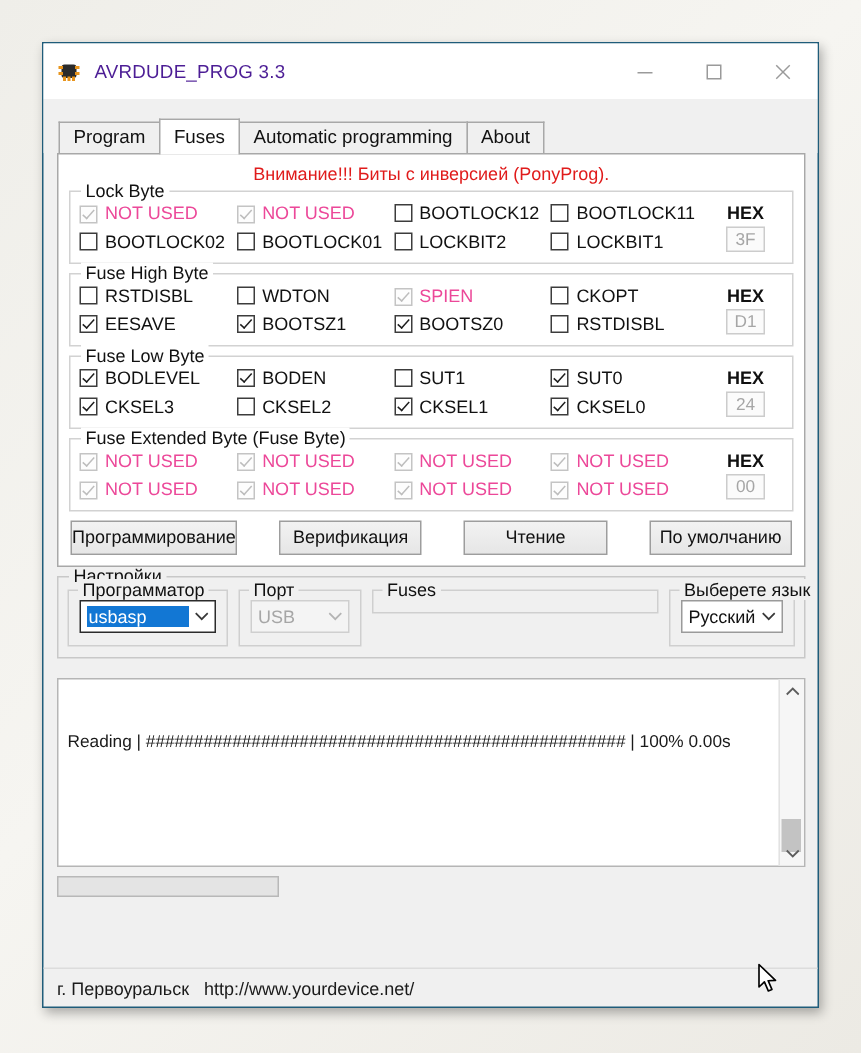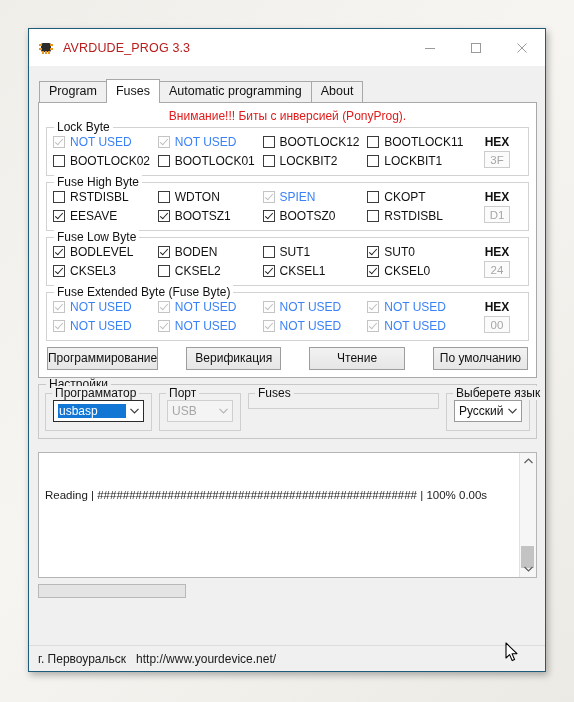--- a/index.html
+++ b/index.html
@@ -49,21 +49,21 @@
     position: absolute; width: 2px; height: 3px; background: #e8951d;
   }
   #app-icon .leg.l1 { left: 1px; top: 4px; width: 3px; height: 2px; }
   #app-icon .leg.l2 { left: 1px; top: 8px; width: 3px; height: 2px; }
   #app-icon .leg.r1 { left: 12px; top: 4px; width: 3px; height: 2px; }
   #app-icon .leg.r2 { left: 12px; top: 8px; width: 3px; height: 2px; }
   #app-icon .leg.b1 { left: 4px; top: 11px; width: 2px; height: 3px; }
   #app-icon .leg.b2 { left: 7px; top: 11px; width: 2px; height: 3px; }
   #app-icon .leg.b3 { left: 10px; top: 11px; width: 2px; height: 3px; }
   #window-title {
-    font-size: 12.5px; color: #b91c1c;
+    font-size: 12.5px; color: #4c1d95;
     letter-spacing: 0.15px;
     flex: 1 1 auto;
     white-space: nowrap;
   }
   .winbtn {
     width: 46px; height: 100%;
     display: flex; align-items: center; justify-content: center;
     color: #9a9a9a;
     flex: 0 0 auto;
   }
@@ -141,21 +141,21 @@
     grid-auto-rows: 19px;
     align-items: center;
   }
   .cb {
     display: flex; align-items: center;
     font-size: 12px;
     color: #111;
     white-space: nowrap;
     cursor: default;
   }
-  .cb.disabled { color: #3b82f6; }
+  .cb.disabled { color: #ec4899; align-items: flex-end; }
   .box {
     width: 12px; height: 12px;
     border: 1px solid #3c3c3c;
     background: #ffffff;
     margin-right: 5px;
     flex: 0 0 auto;
     position: relative;
     box-sizing: border-box;
   }
   .cb.disabled .box { border-color: #c4c4c4; background: #fdfdfd; }

